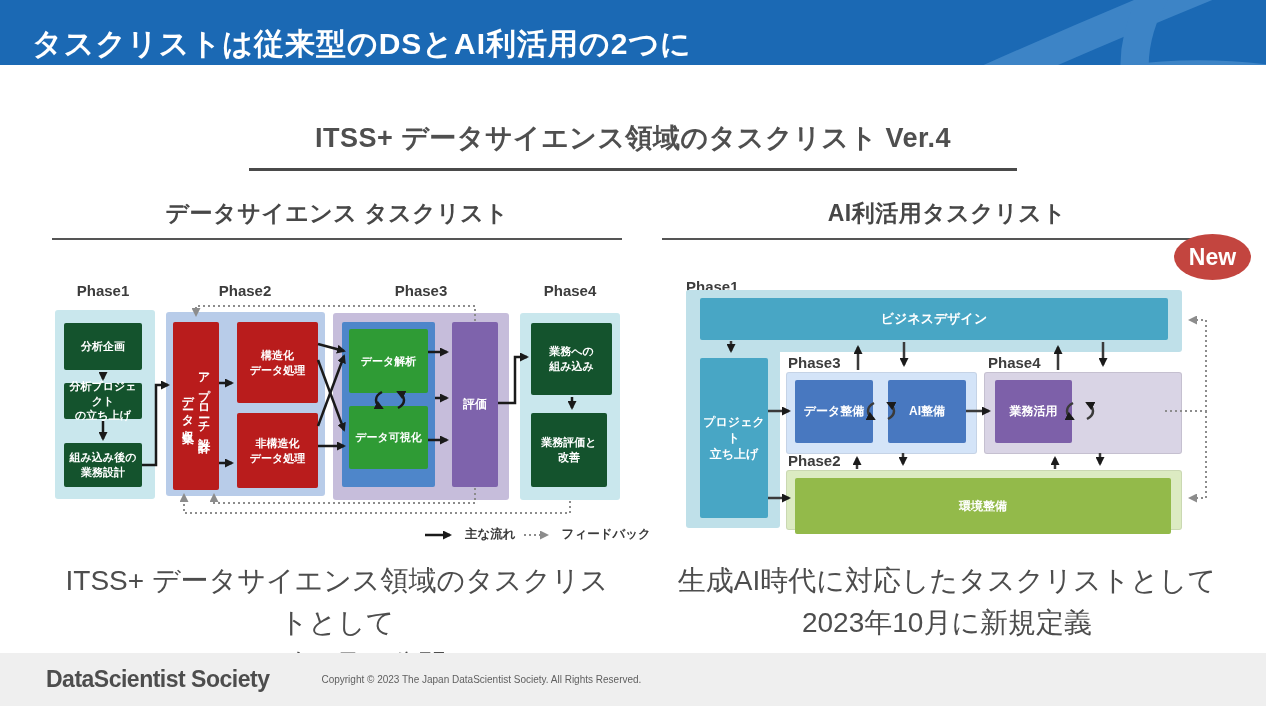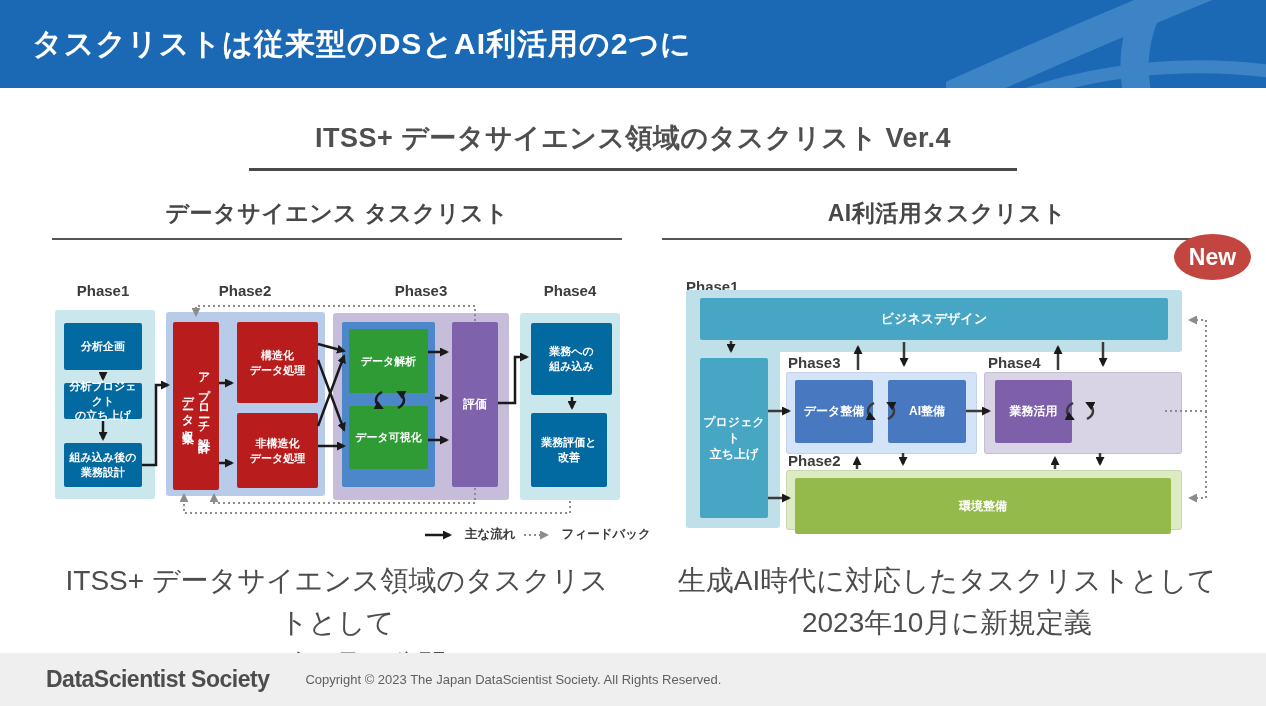--- a/index.html
+++ b/index.html
@@ -1,57 +1,57 @@
 <!DOCTYPE html>
 <html><head>
 <meta charset="utf-8">
 <style>
   html,body{margin:0;padding:0;background:#fff;}
   .slide{position:relative;width:1266px;height:706px;overflow:hidden;background:#fff;
          font-family:"Liberation Sans","DejaVu Sans",sans-serif;}
   
-  .hdr{position:absolute;left:0;top:0;width:1266px;height:88px;background:#1b69b4;overflow:hidden;}
+  .hdr{position:absolute;left:0;top:0;width:1266px;height:65px;background:#1b69b4;overflow:hidden;}
   .hdr h1{position:absolute;left:32px;top:0;margin:0;line-height:88px;font-size:30px;font-weight:700;color:#fff;letter-spacing:1px;}
   .hdr svg{position:absolute;right:0;top:0;}
   
   .main-title{position:absolute;left:249px;top:120px;width:768px;text-align:center;
       font-size:27px;font-weight:700;color:#4f4f4f;padding-bottom:12px;border-bottom:3px solid #4a4a4a;letter-spacing:.5px;}
   .sec-title{position:absolute;top:198px;width:570px;height:40px;text-align:center;
       font-size:23px;font-weight:700;color:#474747;border-bottom:2px solid #555;letter-spacing:.5px;}
   .sec-title.l{left:52px}.sec-title.r{left:662px}
   .badge-new{position:absolute;left:1174px;top:234px;width:77px;height:46px;border-radius:50%;
       background:#c3453f;color:#fff;font-size:23px;font-weight:700;display:flex;align-items:center;justify-content:center;}
   
   .diag{position:absolute;top:280px;width:570px;height:266px;}
   .diag.l{left:52px}.diag.r{left:662px;top:278px;height:268px;}
   .phlabel{position:absolute;font-size:15px;font-weight:700;color:#3c3c3c;white-space:nowrap;}
   .ctr{position:absolute;border-radius:3px;}
   .box{position:absolute;display:flex;align-items:center;justify-content:center;color:#fff;font-weight:700;
        text-align:center;white-space:pre-line;border-radius:2px;line-height:1.35;}
-  .teal{background:#0369a1}.lteal{background:#c9e7ed}
+  .teal{background:#14532d}.lteal{background:#c9e7ed}
   .blue2{background:#b91c1c}.lblue2{background:#b8cce9}
   .blue3{background:#4e86ca}.lpurp{background:#c6bddb}
   .green{background:#2f9b35}.purp{background:#7e63ac}
   .tealR{background:#48a6c5}.ltealR{background:#bfe0e9}
   .blueR{background:#4878c0}.lblueR{background:#d4e4f8;border:1px solid rgba(0,0,0,.07)}
   .purpR{background:#7d60a9}.lpurpR{background:#d9d4e5;border:1px solid rgba(0,0,0,.09)}
   .greenR{background:#93ba4a}.lgreenR{background:#dcebc2;border:1px solid rgba(0,0,0,.08)}
   .fs11{font-size:11px}.fs12{font-size:12px}.fs13{font-size:13px}
   .v-box{writing-mode:vertical-rl;text-orientation:mixed;letter-spacing:2px;}
   .arrows{position:absolute;left:0;top:0;pointer-events:none;}
   .legend{position:absolute;left:372px;top:246px;display:flex;align-items:center;gap:7px;
           font-size:12.5px;font-weight:700;color:#3a3a3a;white-space:nowrap;}
   .caption{position:absolute;top:560px;width:570px;text-align:center;font-size:28px;color:#4d4d4d;
            white-space:pre-line;line-height:1.5;}
   .caption.l{left:52px}.caption.r{left:662px}
   
   .ftr{position:absolute;left:0;top:653px;width:1266px;height:53px;background:#efefef;
        display:flex;align-items:center;gap:36px;}
   .ftr .logo{margin-left:46px;font-size:23px;font-weight:700;color:#4d4d4d;letter-spacing:-.5px;}
-  .ftr .copy{font-size:13px;color:#5f5f5f;}
+  .ftr .copy{margin-left:16px;font-size:10px;color:#5f5f5f;}
 </style>
 </head>
 <body>
 
 <div class="slide">
 
   <div class="hdr">
     <svg width="320" height="88" viewBox="0 0 320 88">
       <path d="M -30 112 Q 140 34 330 -42" stroke="#3d84c6" stroke-width="30" fill="none"></path>
       <path d="M 196 112 Q 168 26 245 -52" stroke="#3d84c6" stroke-width="28" fill="none"></path>

